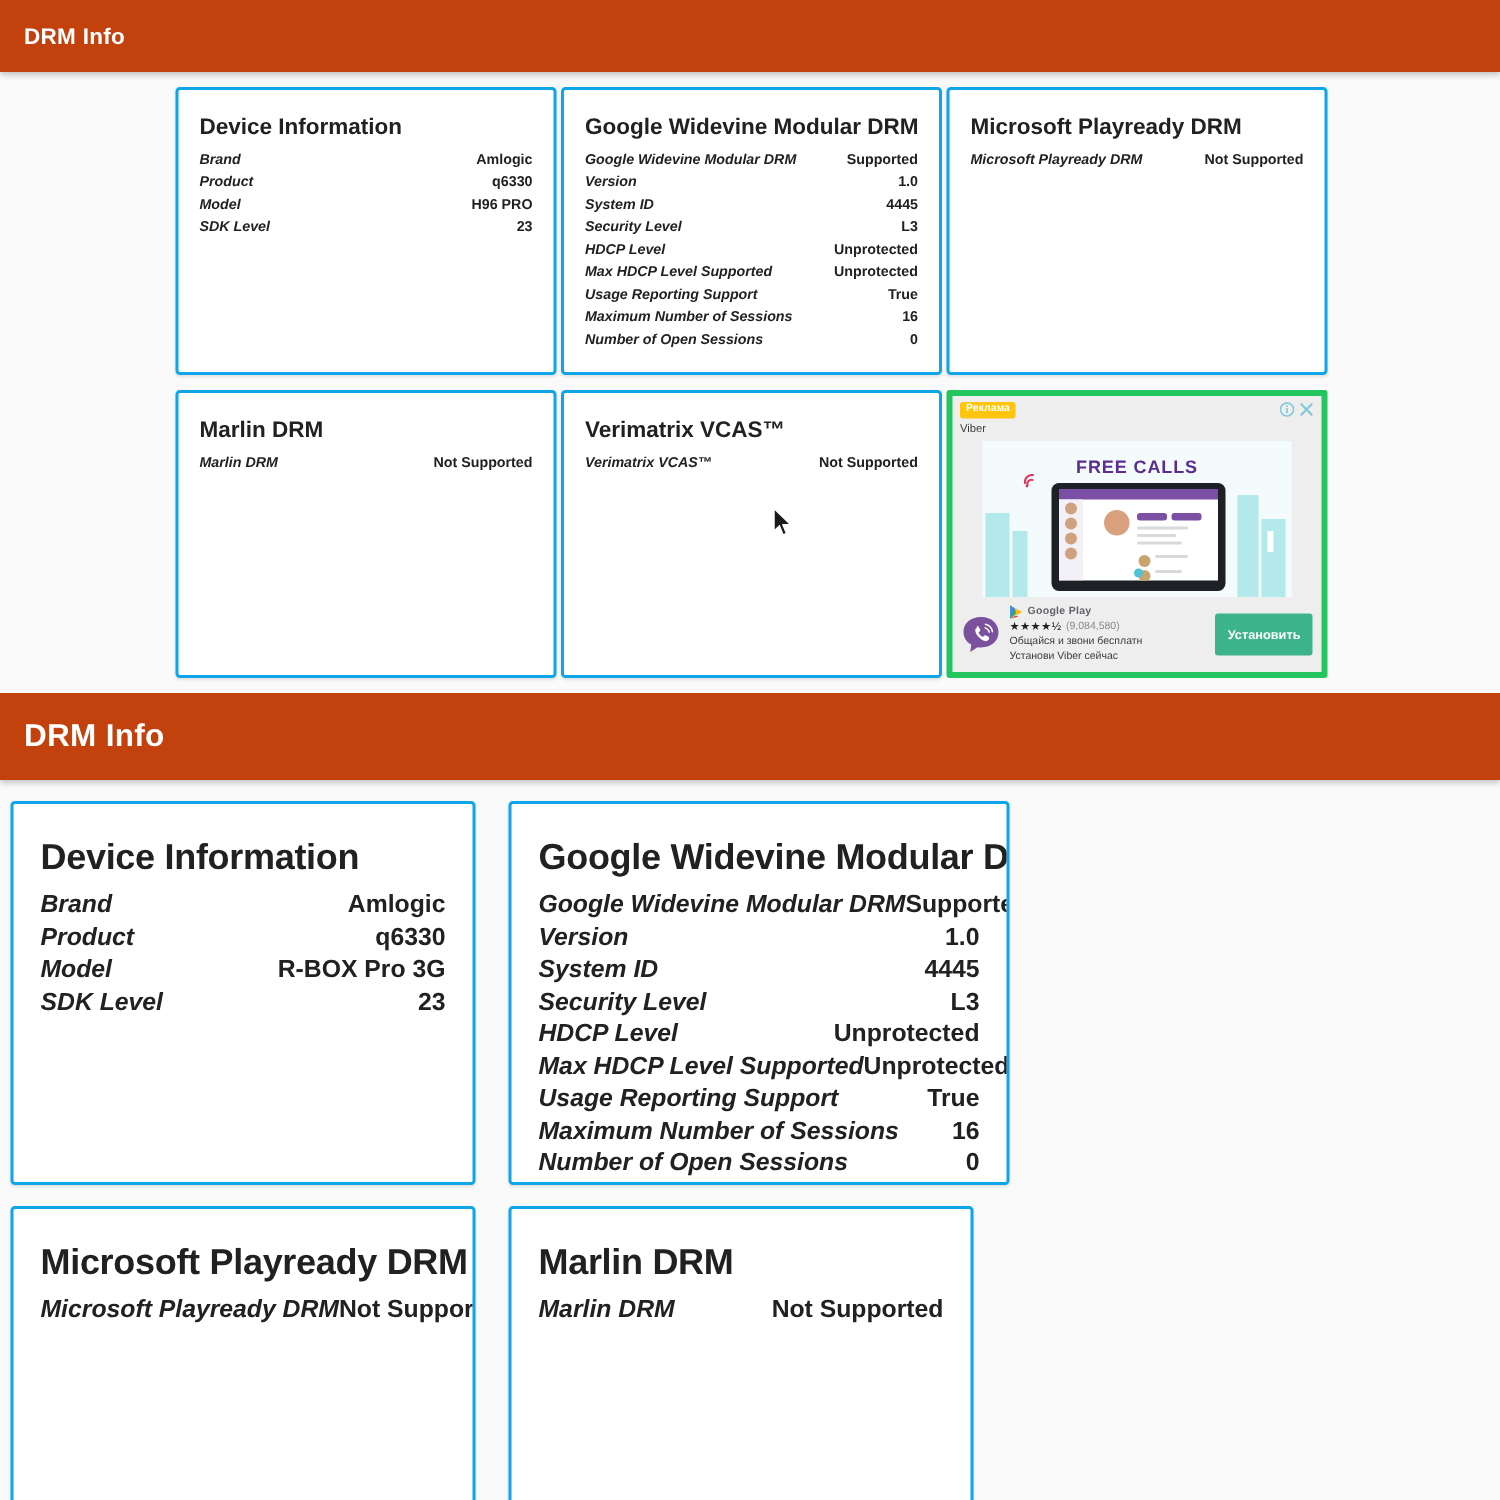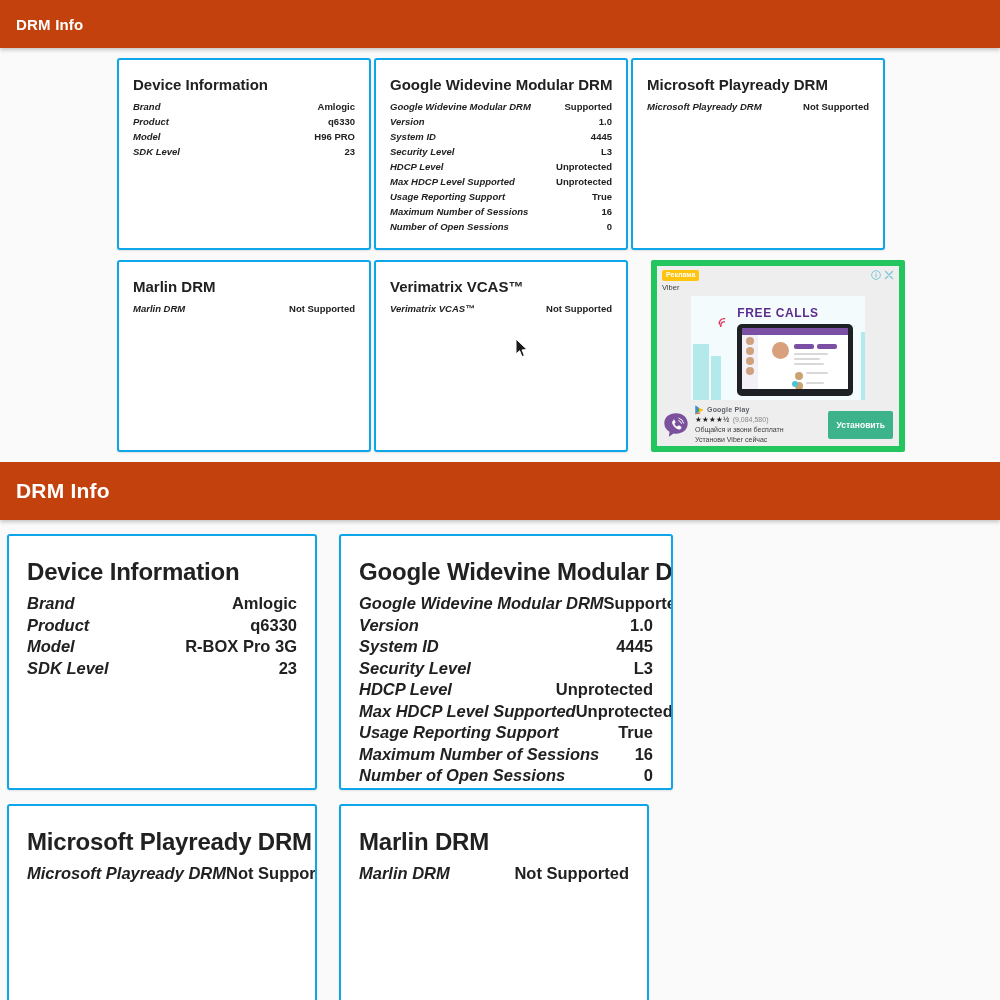--- a/index.html
+++ b/index.html
@@ -54,39 +54,38 @@
   #sec-bot .grid { padding: 14px 0 0 7px; }
   #sec-bot .card { width: 310px; height: 256px; margin: 0 14px 14px 0; padding: 22px 18px 0 18px; }
   #sec-bot .card.shifted { margin-left: 8px; }
   #sec-bot .card-title { font-size: 24px; margin-bottom: 7px; letter-spacing: -0.2px; }
   #sec-bot .row { font-size: 16.5px; line-height: 21.5px; }
   #sec-bot .card.wide { width: 334px; }
 
   
   .ad {
     background: #eeeeee;
-    border: 6px solid #22c55e;
+    border: 4px solid #22c55e;
     border-radius: 2px;
     position: relative;
     overflow: hidden;
-    margin-left: 20px;
   }
   #sec-top .ad { width: 254px; height: 192px; padding: 0; }
   .ad-top { display: flex; align-items: flex-start; justify-content: space-between; padding: 4px 5px 0 5px; }
   .ad-badge {
     background: #FFC40D; color: #ffffff;
     font-size: 7px; font-weight: bold;
     border-radius: 2px; padding: 1px 4px 2px 4px;
     line-height: 1.1; display: inline-block;
   }
   .ad-advertiser { font-size: 7.5px; color: #3c3c3c; padding: 2px 0 0 5px; }
   .ad-ctrls { display: flex; gap: 3px; align-items: center; }
   .ad-ico { width: 10px; height: 10px; display: block; }
   .ad-creative {
-    width: 174px; height: 104px;
+    width: 206px; height: 104px;
     margin: 4px auto 0 auto;
     background: #f4fbfc;
     position: relative; overflow: hidden;
   }
   .ad-freecalls {
     position: absolute; top: 10px; left: 0; width: 100%;
     text-align: center; font-size: 12px; font-weight: bold;
     color: #5b2d8e; letter-spacing: .6px;
   }
   .bldg { position: absolute; background: #9fe3e6; opacity: .75; }

